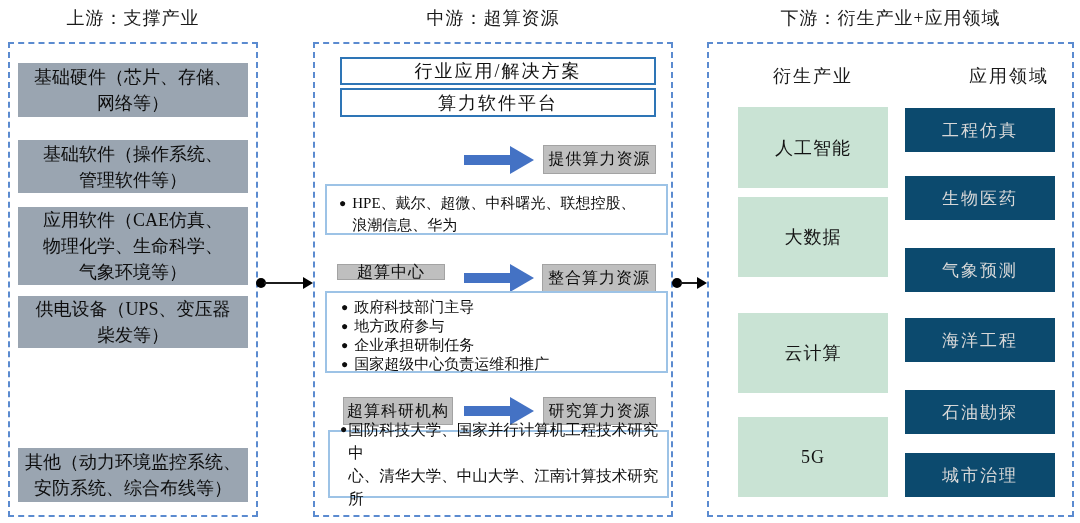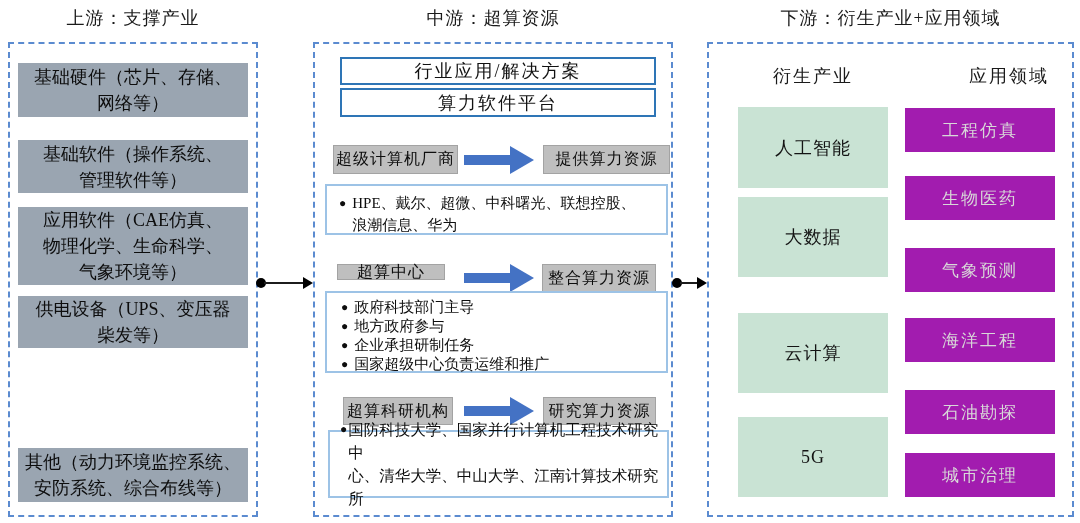--- a/index.html
+++ b/index.html
@@ -26,21 +26,21 @@
   .bb-vendors{padding:6px 6px 0 12px;}
   .bb-vendors .bullet-line{line-height:22px;}
   .bb-centers{padding:5px 6px 0 14px;display:flex;flex-direction:column;}
   .bb-centers .bullet-line{line-height:19px;}
   .bb-research{padding:0 4px 0 10px;display:flex;flex-direction:column;justify-content:center;}
   .bb-research .bullet-line{line-height:23px;font-size:15.5px;}
   .bb-research .bm{margin-right:1px;}
   
   .right-header{position:absolute;width:150px;text-align:center;font-size:18px;letter-spacing:2px;color:#1a1a1a;}
   .green-box{position:absolute;left:738px;width:150px;background:#C9E3D4;display:flex;align-items:center;justify-content:center;font-size:18px;letter-spacing:1px;color:#141414;}
-  .app-box{position:absolute;left:905px;width:150px;height:44px;background:#a21caf;color:#D8D8D8;display:flex;align-items:center;justify-content:center;font-size:17px;letter-spacing:2px;}
+  .app-box{position:absolute;left:905px;width:150px;height:44px;background:#0c4a6e;color:#D8D8D8;display:flex;align-items:center;justify-content:center;font-size:17px;letter-spacing:2px;}
   
   .connector{position:absolute;height:12px;}
   .c-dot{position:absolute;left:0;top:1px;width:10px;height:10px;border-radius:50%;background:#000;}
   .c-line{position:absolute;left:8px;top:5px;height:2px;background:#1c1c1c;}
   .c-head{position:absolute;top:0;width:0;height:0;border-left:10px solid #000;border-top:6px solid transparent;border-bottom:6px solid transparent;}
 </style>
 </head>
 <body>
 
 <div class="canvas">
@@ -86,28 +86,25 @@
     <span class="c-head" style="left:25px;"></span>
   </div>
 
   <div class="mid-top" style="top:57px;height:28px;">
       <span>行业应用/解决方案</span>
     </div>
   <div class="mid-top" style="top:88px;height:29px;">
       <span>算力软件平台</span>
     </div>
 
-  <div class="gray-label" style="left:333px;top:145px;width:125px;height:29px;">
-      <span>超级计算机厂商</span>
-    </div>
   <div class="blue-arrow" style="left:464px;top:146px;">
       <span class="shaft"></span>
       <span class="head"></span>
     </div>
-  <div class="gray-label" style="left:543px;top:145px;width:127px;height:29px;">
+  <div class="gray-label" style="left:543px;top:145px;width:113px;height:29px;">
       <span>提供算力资源</span>
     </div>
   <div class="bullet-box bb-vendors" style="left:325px;top:184px;width:343px;height:51px;">
     <div class="bullet-line">
       <span class="bm">●</span>
       <span class="bt">HPE、戴尔、超微、中科曙光、联想控股、
 浪潮信息、华为</span>
     </div>
   </div>
 

